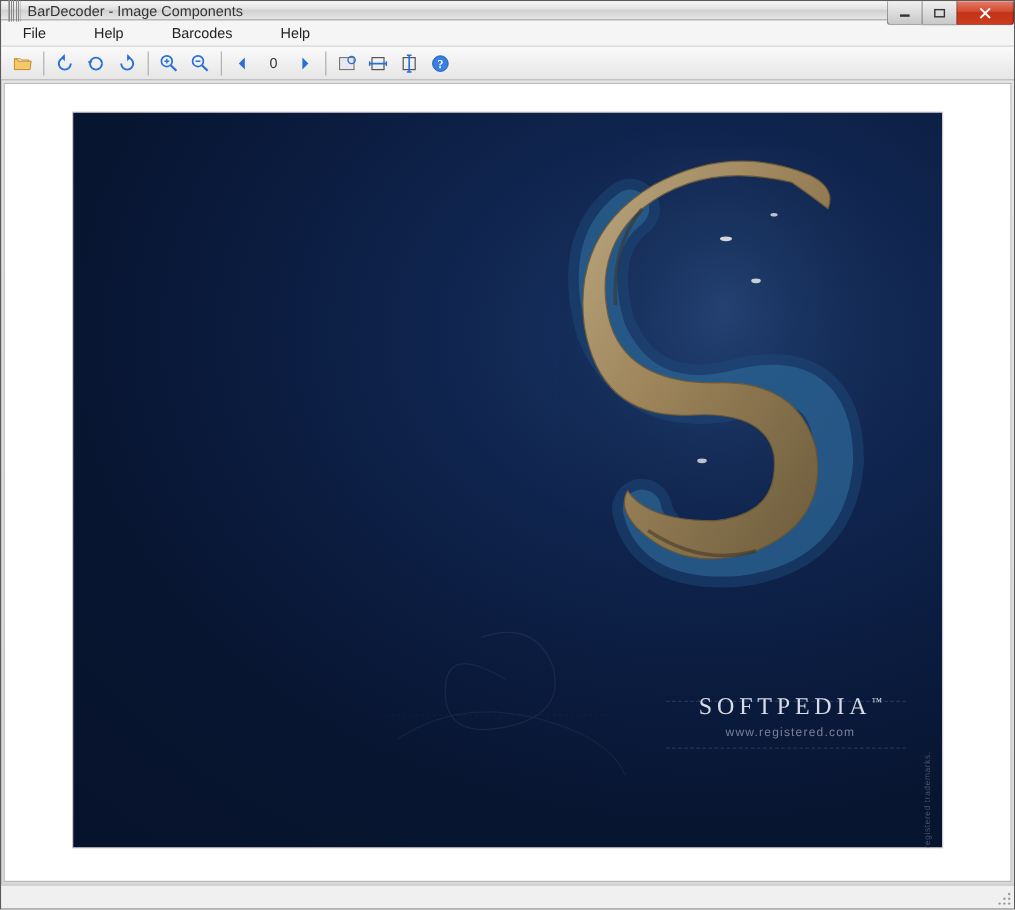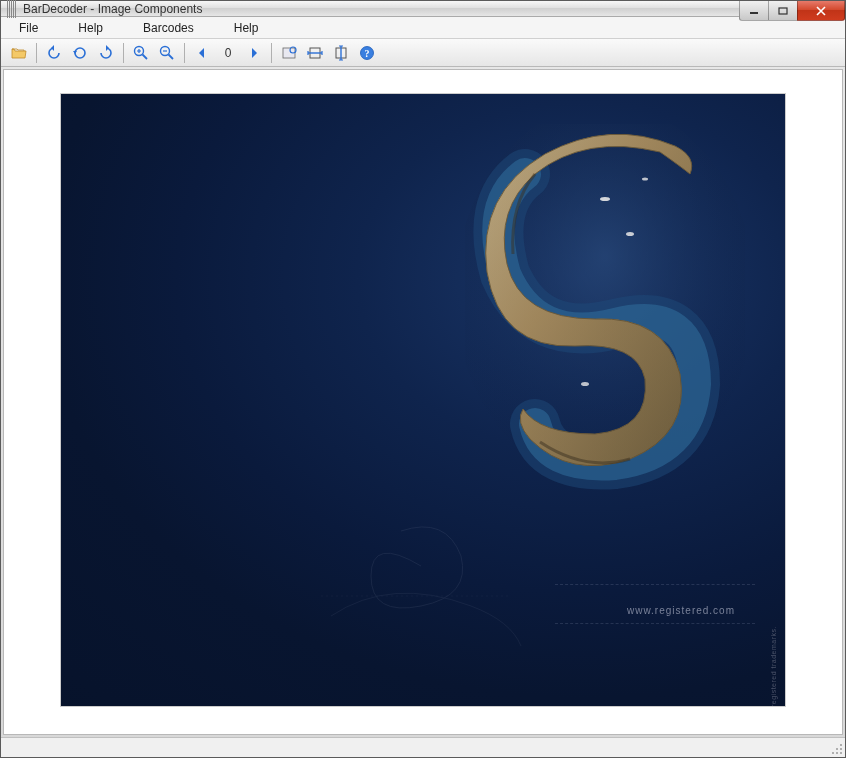--- a/index.html
+++ b/index.html
@@ -354,20 +354,23 @@
 
       <svg class="swirl" viewBox="0 0 220 180">
         <path d="M 110 90 Q 60 60 60 100 Q 60 140 110 130 Q 160 120 150 80 Q 135 40 90 55" fill="none" stroke="#8a92aa" stroke-width="1"></path>
         <path d="M 20 140 Q 80 100 160 130 Q 200 145 210 170" fill="none" stroke="#8a92aa" stroke-width="0.8"></path>
         <path d="M 10 120 L 200 120" stroke="#8a92aa" stroke-width="0.5" stroke-dasharray="2 3"></path>
       </svg>
 
       <div class="film-strip"></div>
 
       <div class="softpedia-text">
+        <div class="brand">
+          <span>SOFTPEDIA</span><sup>™</sup>
+        </div>
         <div class="url">www.registered.com</div>
       </div>
 
       <div class="side-text">© 2008 SOFTPEDIA · Softpedia and the Softpedia logo are registered trademarks.</div>
     </div>
   </div>
 
   <div class="statusbar">
     <svg class="resize-grip" viewBox="0 0 12 12">
       <circle cx="10" cy="2" r="1" fill="#9a9a9a"></circle>

